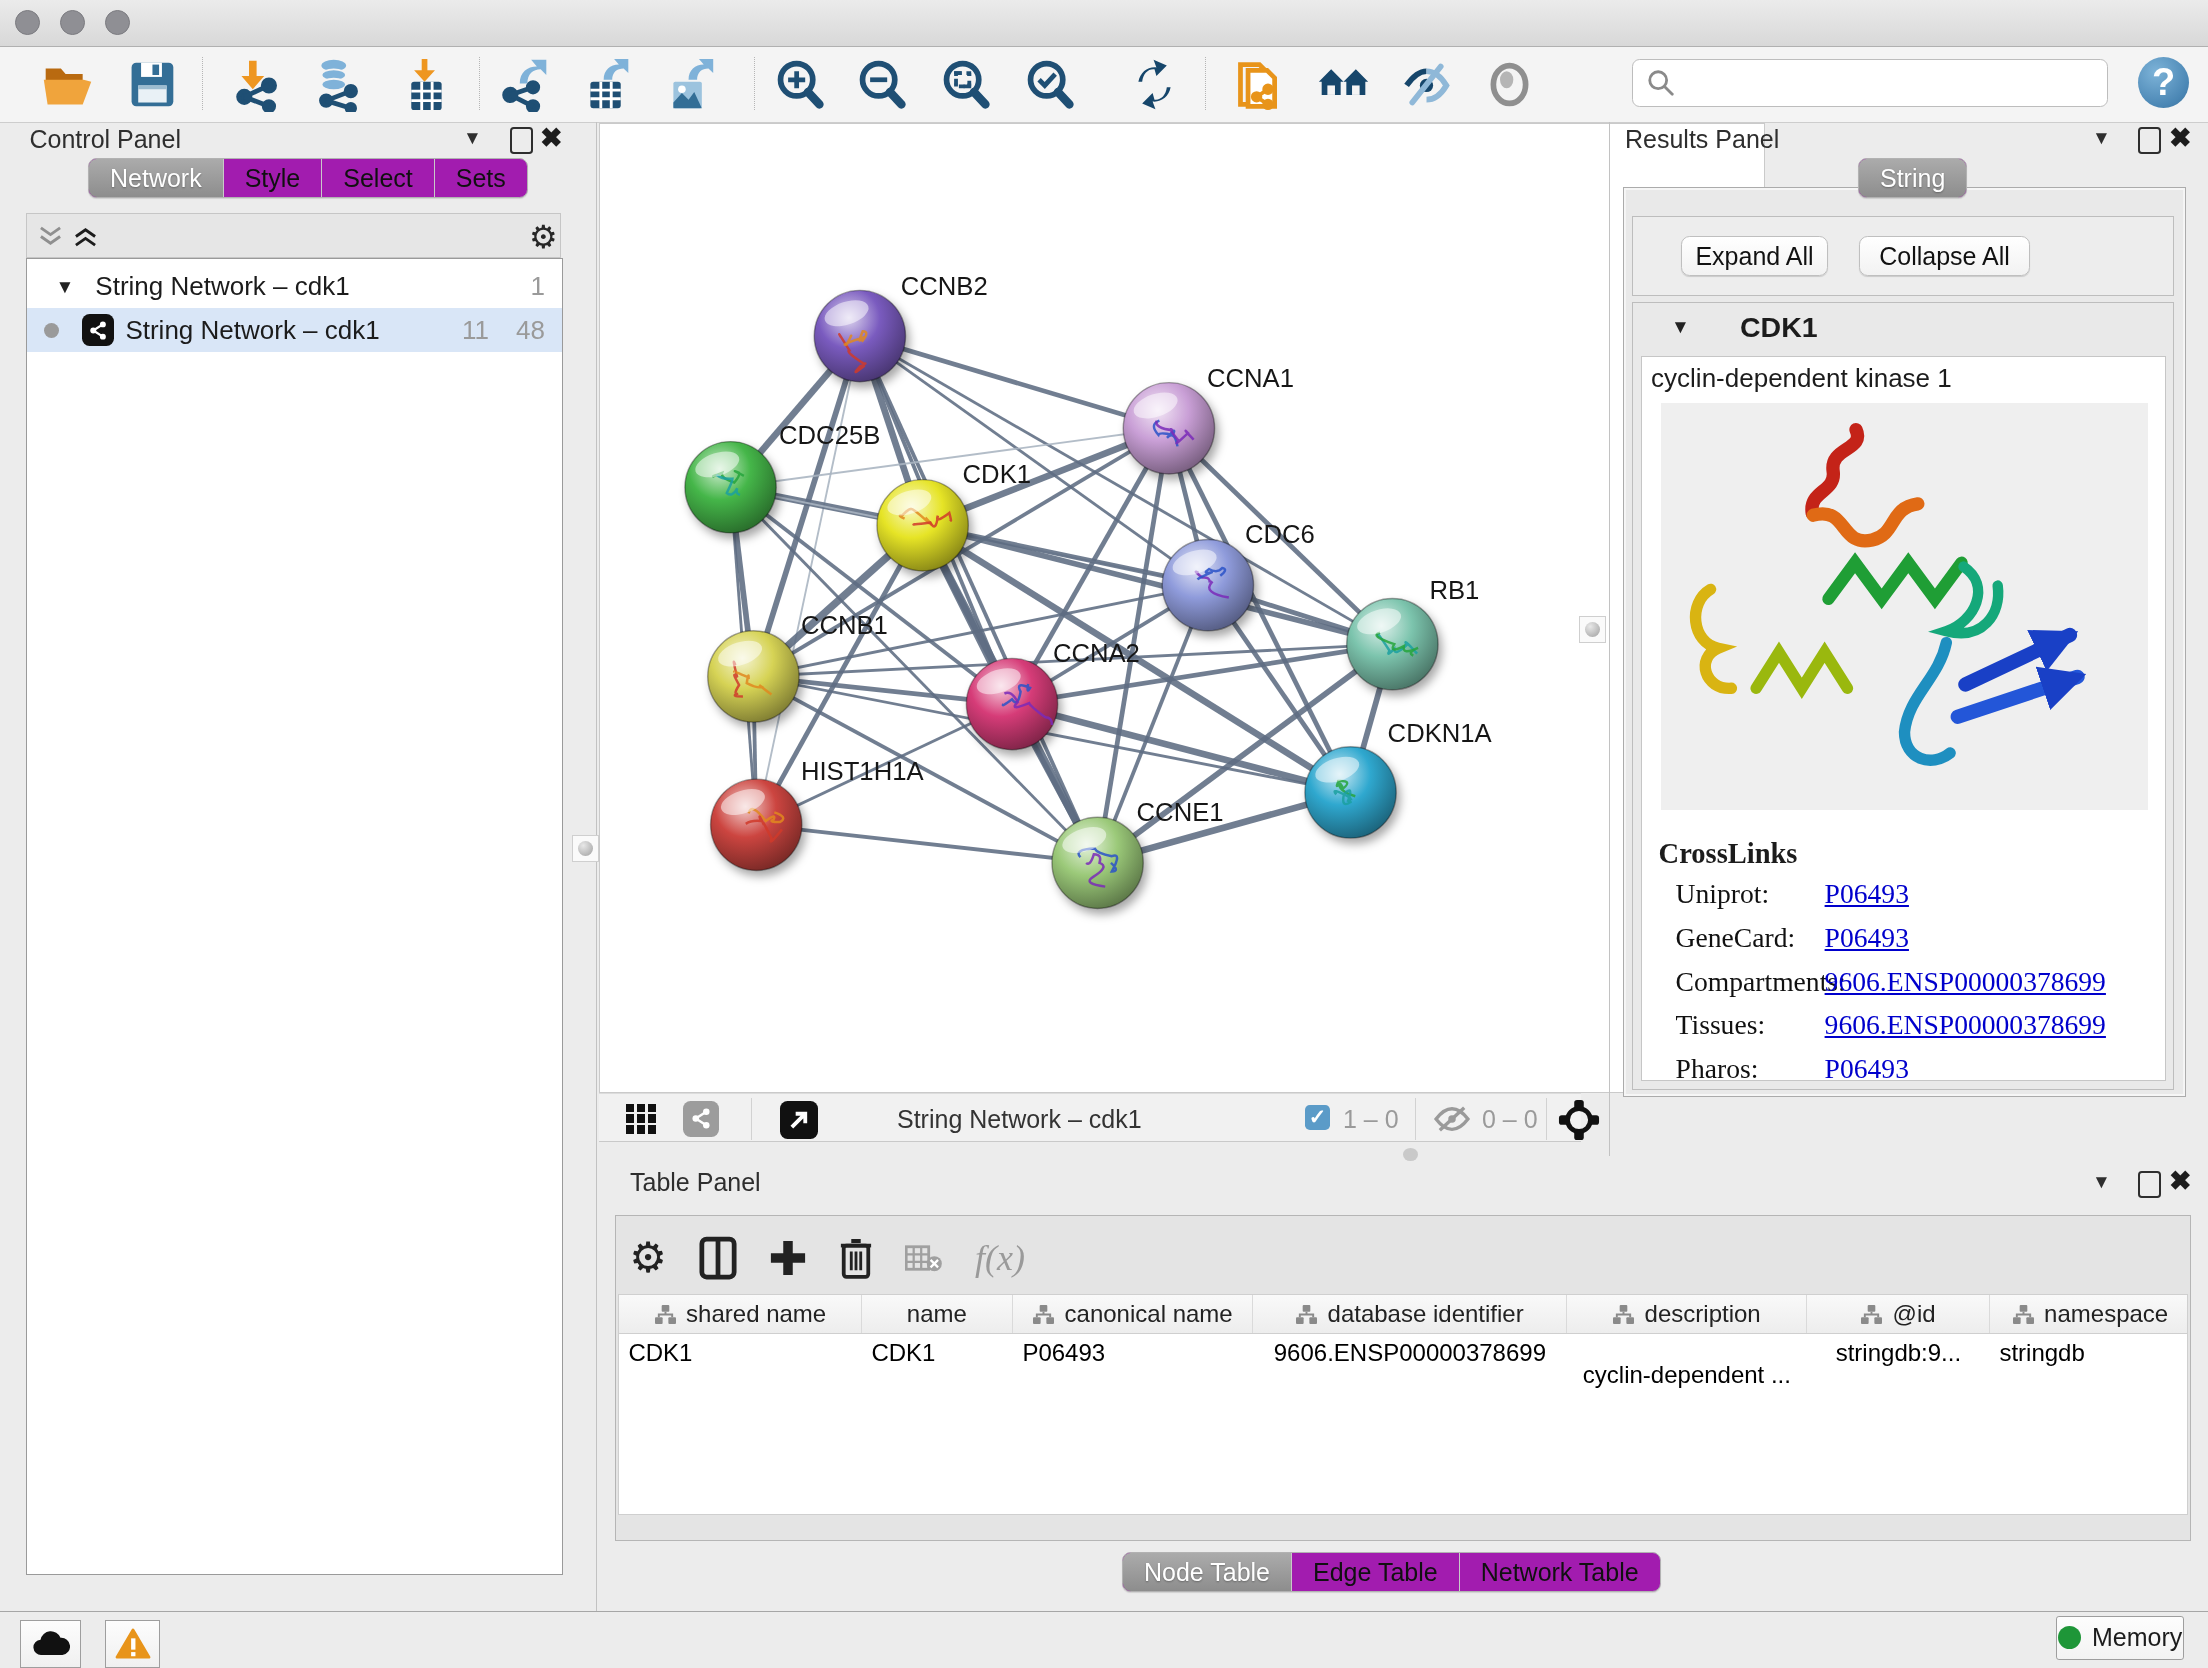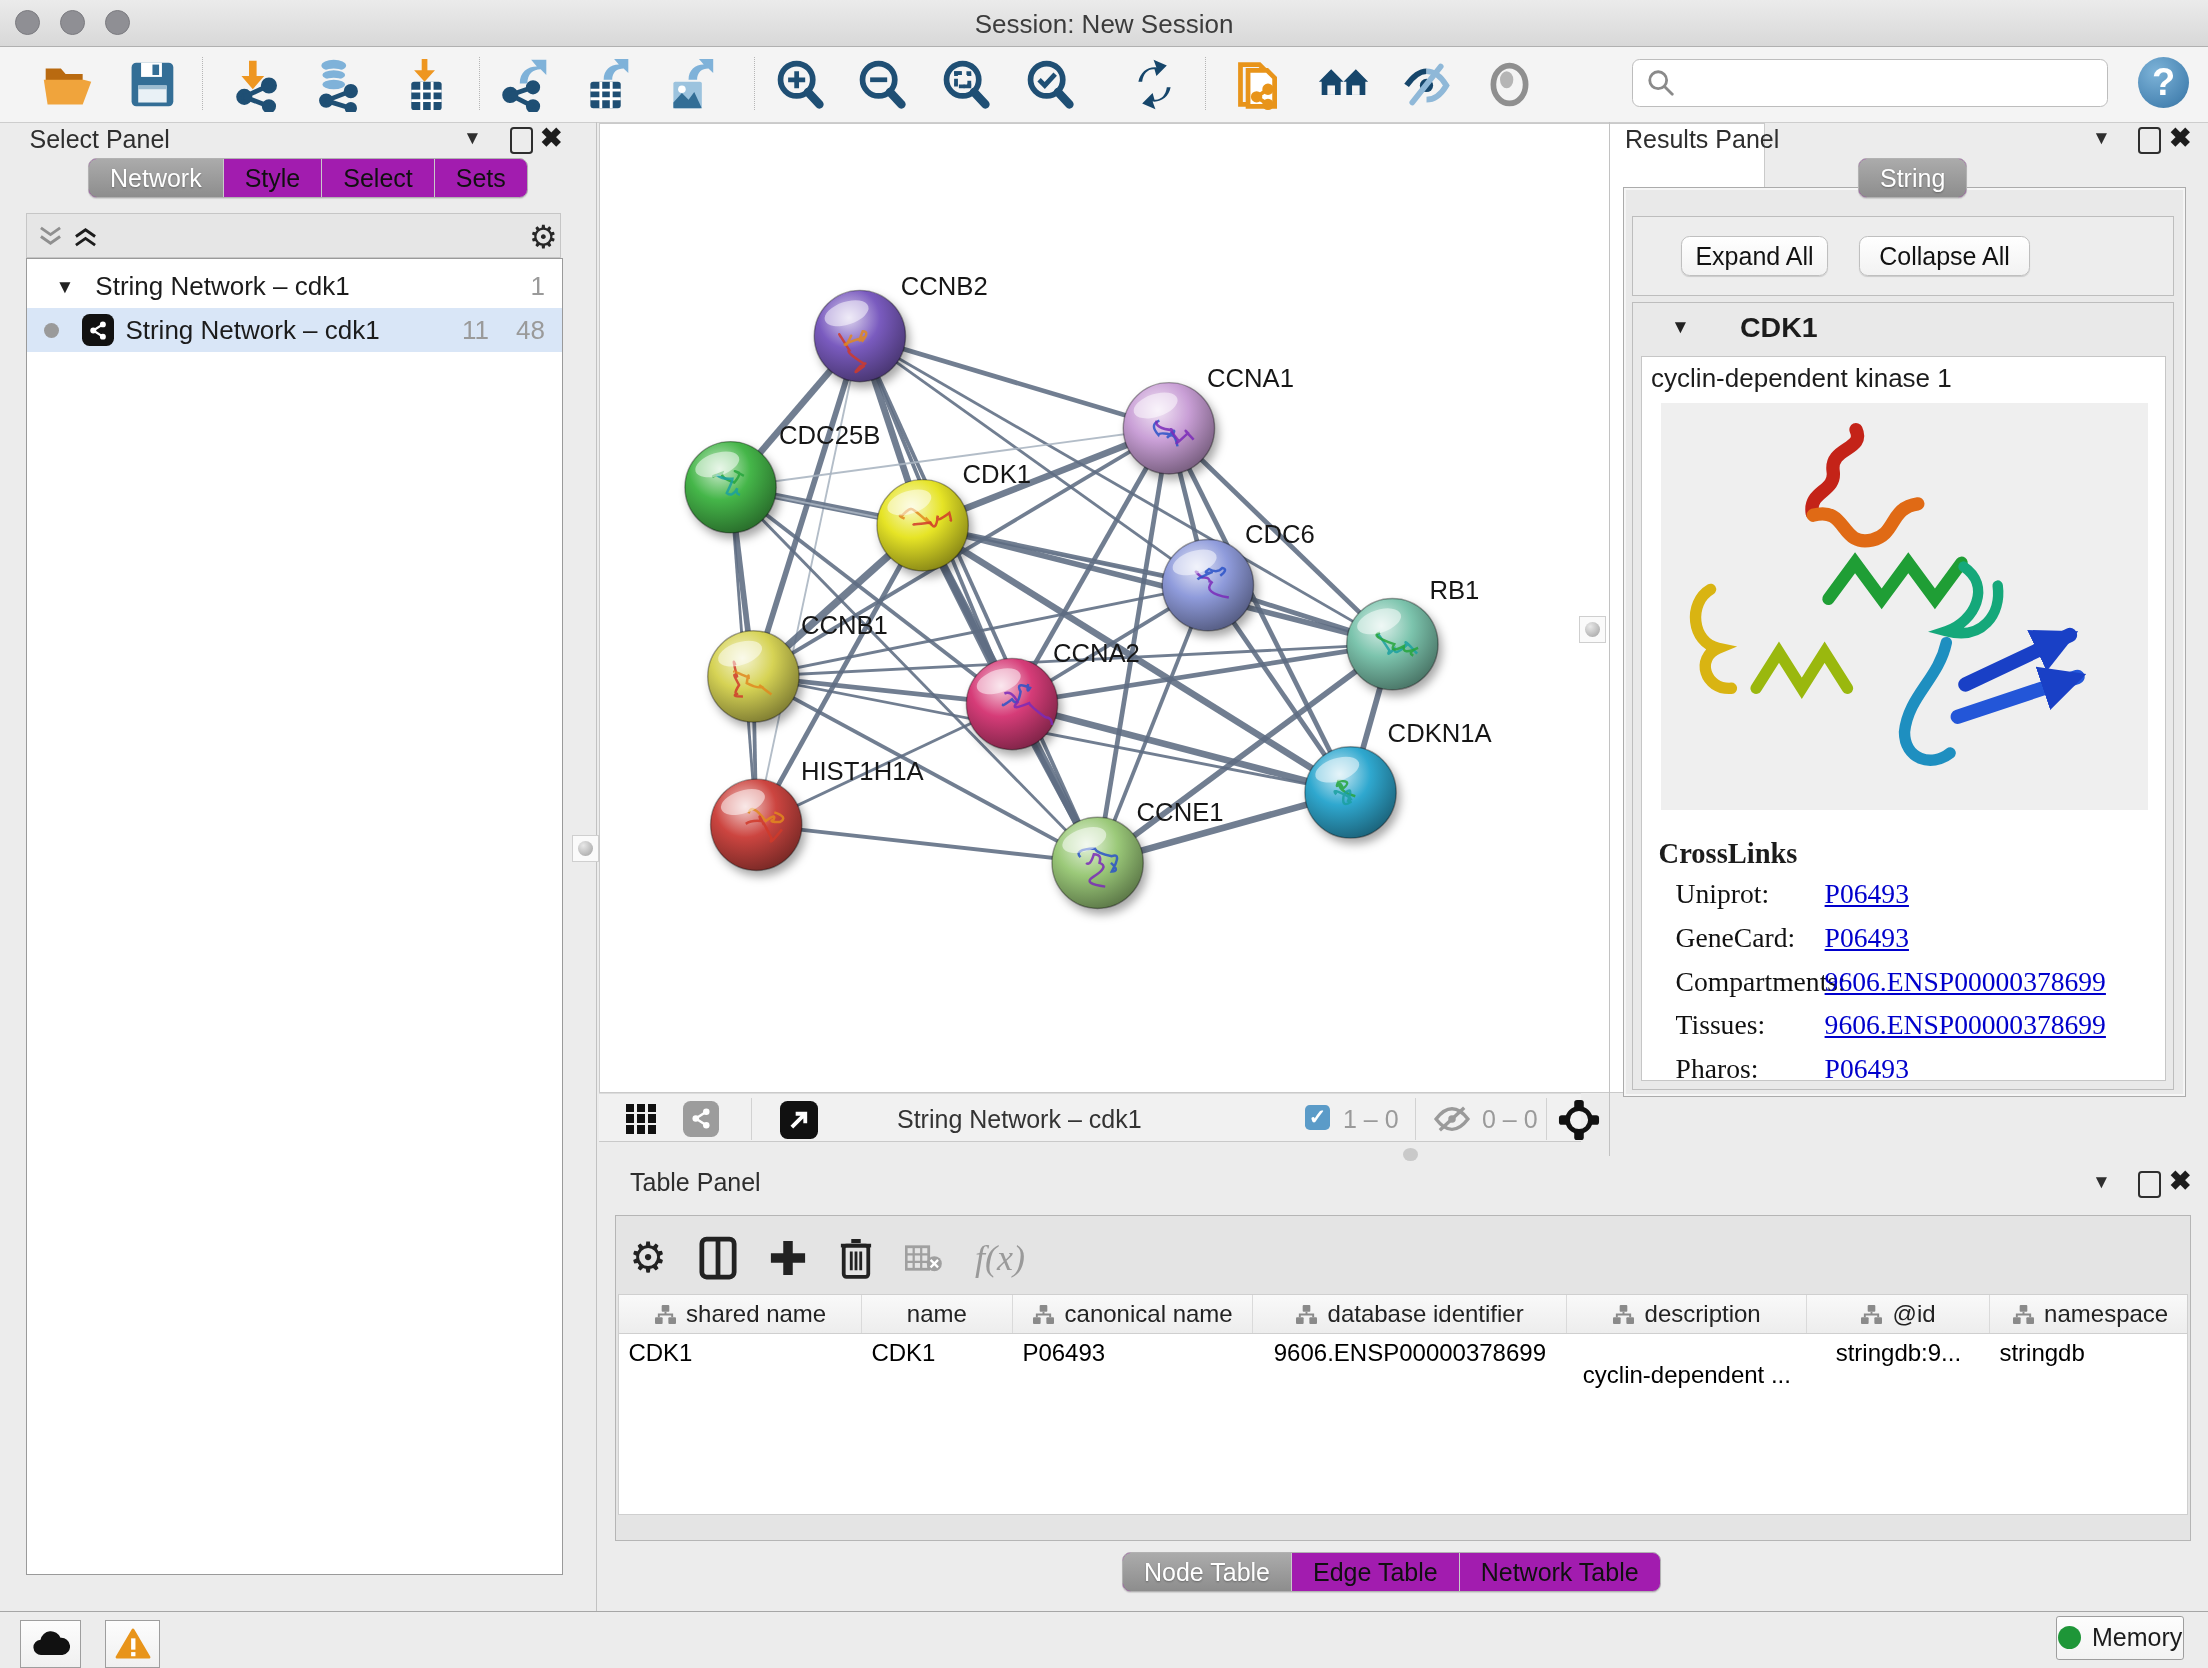--- a/index.html
+++ b/index.html
@@ -75,21 +75,20 @@
   .memdot{width:23px;height:23px;border-radius:50%;background:#1e9638}
   svg{display:block}
 </style>
 </head>
 <body>
 
 <div class="abs titlebar">
   <div class="abs tl" style="left:15px"></div>
   <div class="abs tl" style="left:60px"></div>
   <div class="abs tl" style="left:105px"></div>
-  <div class="abs wintitle">Session: New Session</div>
 </div>
 
 <div class="abs toolbar">
   <div class="tbi" style="left:39px">
     <svg width="55" height="55" viewBox="0 0 58 58">
         <path d="M6 12h16l5 6h18v8H6z" fill="#b96a10"></path>
         <path d="M4 24h42l8 2-9 24H8z" fill="#f0a43c"></path>
       </svg>
   </div>
   <div class="tbi" style="left:123px">
@@ -241,21 +240,21 @@
   </div>
   <div class="abs search">
     <svg width="30" height="30" viewBox="0 0 32 32">
         <circle cx="13" cy="13" r="9" fill="none" stroke="#8a8a8a" stroke-width="3"></circle>
         <path d="M20 20l8 8" stroke="#8a8a8a" stroke-width="3" stroke-linecap="round"></path>
       </svg>
   </div>
   <div class="abs help">?</div>
 </div>
 
-<div class="abs ptitle" style="left:29.5px;top:125px">Select Panel</div>
+<div class="abs ptitle" style="left:29.5px;top:125px">Control Panel</div>
 <div class="abs pcaret" style="left:463px;top:127px">▼</div>
 <div class="abs pfloat" style="left:510px;top:127px"></div>
 <div class="abs pclose" style="left:540px;top:122px">✖</div>
 
 <div class="abs seg" style="left:88px;top:158px">
   <div class="tab sel">Network</div>
   <div class="tab">Style</div>
   <div class="tab">Select</div>
   <div class="tab">Sets</div>
 </div>

